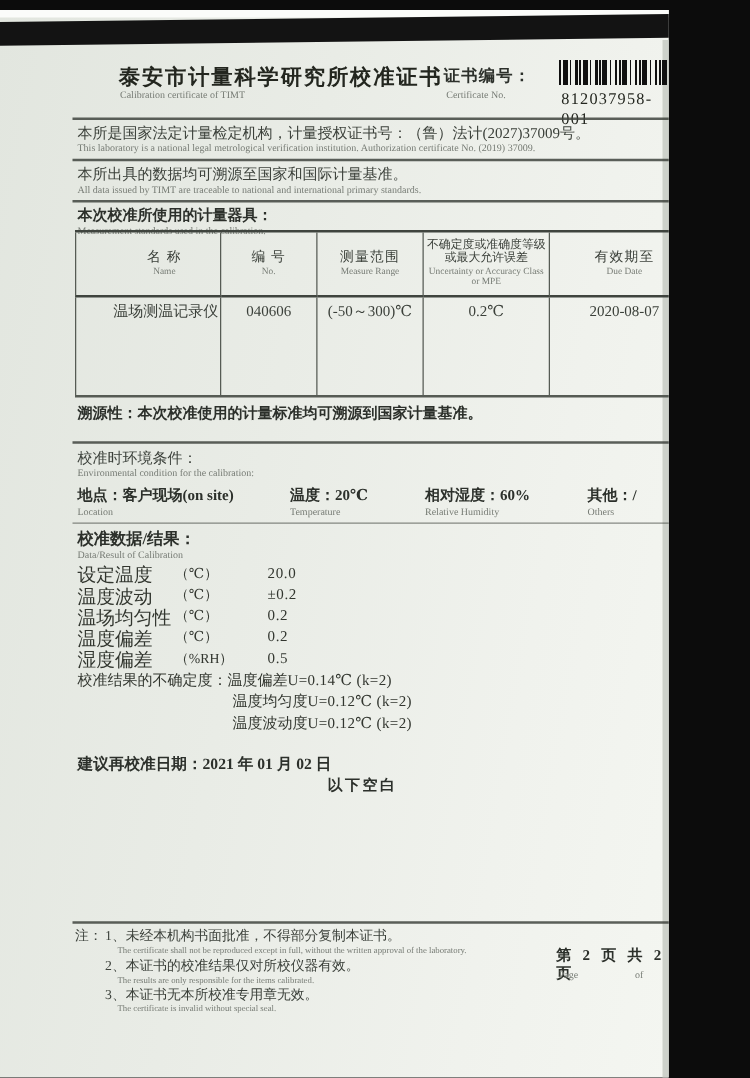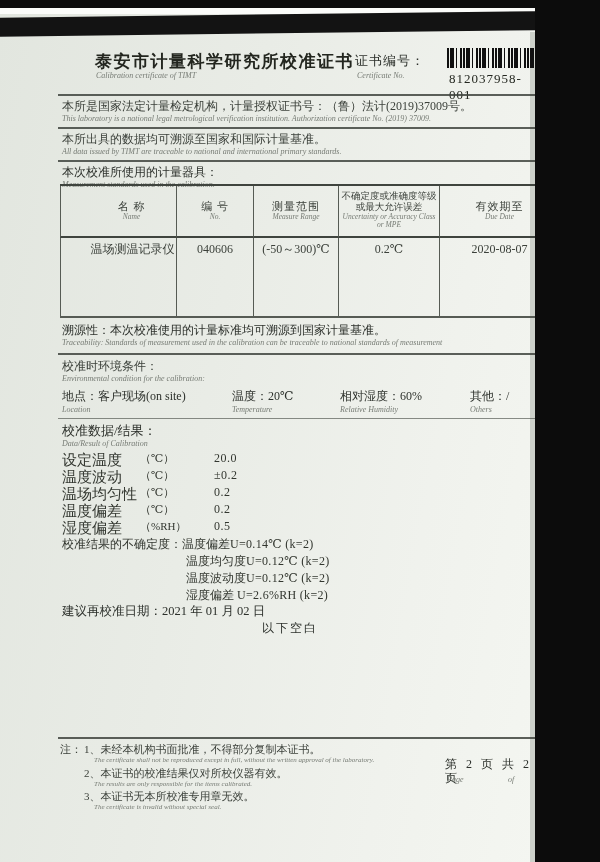--- a/index.html
+++ b/index.html
@@ -9,22 +9,22 @@
     background:#0c0c0c;
   }
   .doc{
     position:relative;width:535px;height:862px;overflow:hidden;
     background:linear-gradient(100deg,#e2e6df 0%,#e9ece6 40%,#f0f2ed 75%,#f4f6f1 100%);
     color:#3b403a;
     margin-top:8px;
   }
   .abs{position:absolute;}
   .cn{font-size:12px;line-height:1.15;color:#3b403a;}
-  .en{font-size:8px;line-height:1.1;color:#767b74;font-style:italic;}
-  .bold{font-weight:normal;color:#2c302b;}
+  .en{font-size:8px;line-height:1.1;color:#767b74;}
+  .bold{font-weight:bold;color:#2c302b;}
   .title{font-size:17px;font-weight:bold;letter-spacing:1.5px;color:#23261f;}
   .hr{position:absolute;left:58px;width:504px;height:2px;background:#3f443e;opacity:.85;}
   .hr.thin{height:1px;opacity:.6;}
   .scanband{position:absolute;left:-8px;top:6px;width:620px;height:19px;background:#131313;transform:rotate(-0.7deg);}
   .whitesliver{position:absolute;left:0;top:0;width:600px;height:6px;background:#fbfcfa;}
   .rightedge{position:absolute;right:0;top:24px;width:5px;height:838px;background:#cdd1ca;}
   .bottomedge{position:absolute;left:0;bottom:0;width:600px;height:3px;background:#a8ada4;}
   .barcode{
     width:140px;height:20px;background:
     repeating-linear-gradient(90deg,#101010 0 2px,transparent 2px 3px,#101010 3px 7px,transparent 7px 9px,#101010 9px 10px,transparent 10px 13px,#101010 13px 15px,transparent 15px 16px);
@@ -69,21 +69,21 @@
   <div class="abs title" style="left:95px;top:42px;">泰安市计量科学研究所校准证书</div>
   <div class="abs en" style="left:96px;top:64px;">Calibration certificate of TIMT</div>
 
   <div class="abs cn bold" style="left:355px;top:46px;font-size:13px;letter-spacing:1px;">证书编号：</div>
   <div class="abs en" style="left:357px;top:64px;">Certificate No.</div>
   <div class="abs barcode" style="left:447px;top:40px;"></div>
   <div class="abs certno" style="left:449px;top:63px;">812037958-001</div>
 
   <div class="hr" style="top:86px;"></div>
 
-  <div class="abs cn" style="left:62px;top:92px;width:490px;">本所是国家法定计量检定机构，计量授权证书号：（鲁）法计(2019)37009号。</div>
+  <div class="abs cn" style="left:62px;top:92px;width:490px;">本所是国家法定计量检定机构，计量授权证书号：（鲁）法计(2027)37009号。</div>
   <div class="abs en" style="left:62px;top:107px;width:490px;">This laboratory is a national legal metrological verification institution. Authorization certificate No. (2019) 37009.</div>
 
   <div class="hr" style="top:119px;"></div>
 
   <div class="abs en" style="left:62px;top:140px;width:490px;">All data issued by TIMT are traceable to national and international primary standards.</div>
   <div class="abs cn" style="left:62px;top:125px;width:490px;">本所出具的数据均可溯源至国家和国际计量基准。</div>
 
   <div class="hr" style="top:152px;"></div>
 
   <div class="abs cn bold" style="left:62px;top:158px;width:490px;">本次校准所使用的计量器具：</div>
@@ -122,21 +122,20 @@
     </div>
     <div class="cell bcell">
       <span class="cn">0.2℃</span>
     </div>
     <div class="cell bcell">
       <span class="cn">2020-08-07</span>
     </div>
   </div>
 
   <div class="abs cn bold" style="left:62px;top:316px;width:490px;">溯源性：本次校准使用的计量标准均可溯源到国家计量基准。</div>
-  <div class="abs en" style="left:62px;top:331px;width:490px;">Traceability: Standards of measurement used in the calibration can be traceable to national standards of measurement</div>
 
   <div class="hr" style="top:345px;"></div>
 
   <div class="abs cn" style="left:62px;top:352px;">校准时环境条件：</div>
   <div class="abs en" style="left:62px;top:367px;">Environmental condition for the calibration:</div>
 
   <div class="abs cn bold" style="left:62px;top:382px;">地点：客户现场(on site)</div>
   <div class="abs en" style="left:62px;top:398px;">Location</div>
   <div class="abs cn bold" style="left:232px;top:382px;">温度：20℃</div>
   <div class="abs en" style="left:232px;top:398px;">Temperature</div>
@@ -178,23 +177,20 @@
 
   <div class="abs unc" style="left:62px;top:528px;">
     <span>校准结果的不确定度：</span><span>温度偏差</span><span class="uval">U=0.14℃  (k=2)</span>
   </div>
   <div class="abs unc" style="left:186px;top:545px;">
     <span>温度均匀度</span><span class="uval">U=0.12℃ (k=2)</span>
   </div>
   <div class="abs unc" style="left:186px;top:562px;">
     <span>温度波动度</span><span class="uval">U=0.12℃ (k=2)</span>
   </div>
-  <div class="abs unc" style="left:186px;top:579px;">
-    <span>湿度偏差</span>&nbsp;<span class="uval">U=2.6%RH (k=2)</span>
-  </div>
 
   <div class="abs cn bold" style="left:62px;top:596px;font-size:12.5px;">
     <span>建议再校准日期：</span><span>2021  年  01  月  02  日</span>
   </div>
 
   <div class="abs cn bold" style="left:262px;top:614px;letter-spacing:2px;">以下空白</div>
 
   <div class="hr" style="top:729px;"></div>
 
   <div class="abs cn" style="left:60px;top:735px;font-size:11px;">注：</div>

